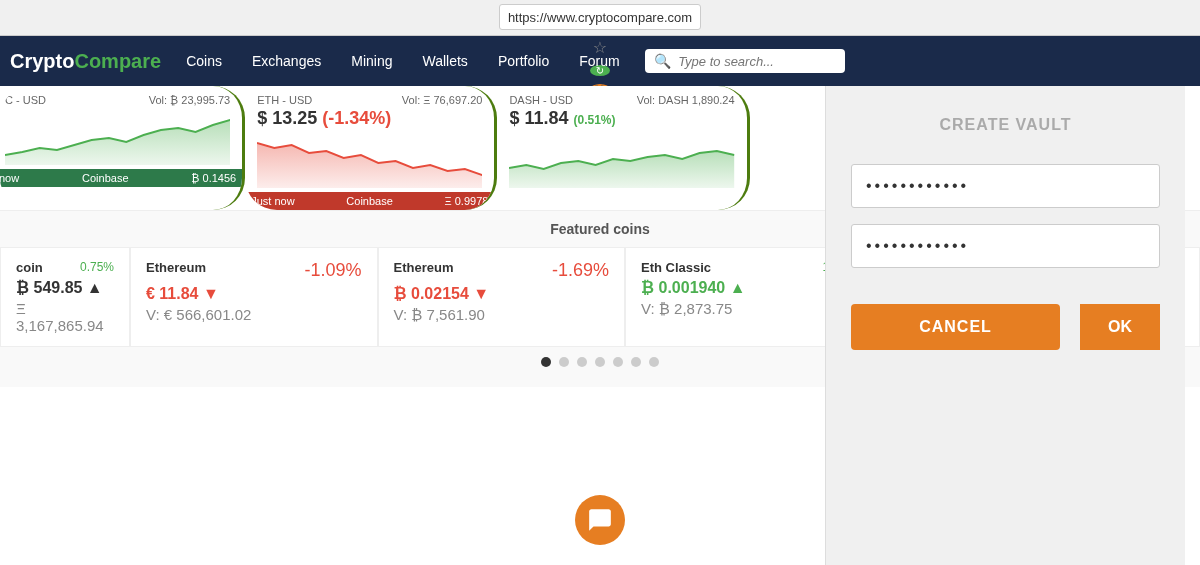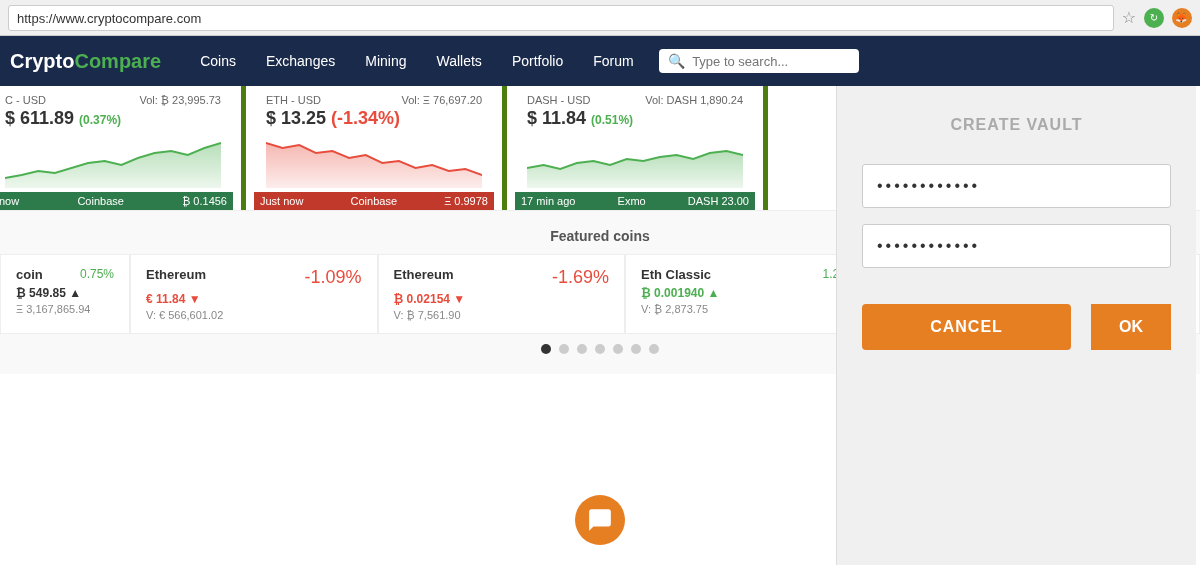--- a/index.html
+++ b/index.html
@@ -1,97 +1,97 @@
 <!DOCTYPE html>
 <html><head>
   <meta charset="utf-8">
   <style>
     * { margin: 0; padding: 0; box-sizing: border-box; }
     body { font-family: Arial, sans-serif; width: 1200px; height: 565px; overflow: hidden; background: #f5f5f5; }
 
     
     .browser-bar {
       display: flex; align-items: center; background: #f0f0f0; padding: 4px 8px;
-      height: 36px; border-bottom: 1px solid #ccc; gap: 8px;
+      height: 36px; border-bottom: 1px solid #ccc; gap: 8px; flex-direction: column;
     }
     .address-bar {
       flex: 1; background: white; border: 1px solid #ccc; border-radius: 3px;
       padding: 3px 8px; font-size: 13px; color: #333; height: 26px; line-height: 20px;
     }
     .star-icon { color: #888; font-size: 16px; cursor: pointer; }
     .refresh-icon { width: 20px; height: 20px; border-radius: 50%; background: #4CAF50; display: flex; align-items: center; justify-content: center; color: white; font-size: 10px; }
     .ext-icon { width: 20px; height: 20px; border-radius: 50%; background: #e67e22; display: flex; align-items: center; justify-content: center; color: white; font-size: 10px; }
 
     
     .nav-bar {
       display: flex; align-items: center; background: #1a2a4a; height: 50px; padding: 0 10px; gap: 0;
     }
-    .logo { font-size: 20px; font-weight: bold; margin-right: 24px; white-space: nowrap; }
+    .logo { font-size: 20px; font-weight: bold; margin-right: 10px; white-space: nowrap; }
     .logo-crypto { color: white; }
     .logo-compare { color: #4CAF50; }
     .nav-item {
       color: white; padding: 0 15px; height: 50px; display: flex; align-items: center;
       font-size: 14px; cursor: pointer; white-space: nowrap;
     }
     .search-box {
       display: flex; align-items: center; background: white; border-radius: 4px;
       padding: 4px 10px; margin-left: 10px; gap: 6px; flex: 1; max-width: 200px;
     }
     .search-icon-svg { color: #888; font-size: 14px; }
-    .search-input { border: none; outline: none; font-size: 13px; color: #888; width: 100%; }
+    .search-input { border: none; outline: none; font-size: 13px; color: #888; width: 100%; font-style: italic; }
 
     
     .content { position: relative; background: white; }
 
     
     .ticker-row {
       display: flex; background: white; border-bottom: 1px solid #eee;
     }
     .ticker-card {
-      flex: 1; border-right: 5px solid #4d7c0f; padding: 8px 20px; position: relative; overflow: hidden;
-      min-width: 0; max-width: 280px;
+      flex: 1; border-right: 3px solid #4d7c0f; padding: 8px 12px; position: relative; overflow: hidden;
+      min-width: 0; max-width: 280px; border-radius: 32px;
     }
     .ticker-card:first-child { padding-left: 5px; }
     .ticker-header { display: flex; justify-content: space-between; font-size: 11px; color: #666; margin-bottom: 2px; }
     .ticker-price { font-size: 18px; font-weight: bold; color: #333; margin: 2px 0; }
     .change-pos { color: #4CAF50; font-size: 12px; }
     .change-neg { color: #e74c3c; font-size: 18px; }
     .chart-area { height: 55px; margin: 4px 0; }
     .ticker-footer {
       background: #2d7a4a; color: white; font-size: 11px; padding: 3px 6px;
       display: flex; justify-content: space-between; align-items: center;
       margin: 0 -12px -8px -12px;
     }
     .ticker-footer.neg { background: #c0392b; }
 
     
     svg.chart { width: 100%; height: 55px; }
 
     
     .featured-section { padding: 10px 0; background: #f9f9f9; }
     .featured-title {
-      text-align: center; font-size: 14px; color: #555; font-weight: bold; margin-bottom: 10px; margin-top: 7px;
+      text-align: center; font-size: 14px; color: #555; font-weight: bold; margin-bottom: 10px;
     }
     .coins-row { display: flex; gap: 0; }
     .coin-card {
       flex: 1; border: 1px solid #eee; background: white; padding: 12px 15px;
       min-width: 0;
     }
     .coin-name-row { display: flex; justify-content: space-between; font-size: 13px; margin-bottom: 4px; }
     .coin-name { font-weight: bold; color: #333; }
-    .coin-price { font-size: 12px; font-weight: bold; color: #333; margin: 3px 0; }
-    .coin-volume { font-size: 11px; color: #888; }
+    .coin-price { font-size: 16px; font-weight: bold; color: #333; margin: 3px 0; }
+    .coin-volume { font-size: 15px; color: #888; }
 
     
     .pagination { display: flex; justify-content: center; gap: 8px; padding: 10px 0; }
     .dot { width: 10px; height: 10px; border-radius: 50%; background: #ccc; cursor: pointer; }
     .dot.active { background: #333; }
 
     
-    .overlay { position: absolute; top: 0; right: 4px; width: 360px; height: 100%; background: #f0f0f0; border-left: 1px solid #ddd; z-index: 10; }
+    .overlay { position: absolute; top: 0; right: 15px; width: 360px; height: 100%; background: #f0f0f0; border-left: 1px solid #ddd; z-index: 10; }
     .vault-modal { padding: 30px 25px; }
     .vault-title { text-align: center; font-size: 16px; color: #aaa; font-weight: bold; letter-spacing: 1px; margin-bottom: 30px; }
     .vault-input {
       width: 100%; border: 1px solid #ccc; border-radius: 3px; padding: 12px 14px;
       font-size: 16px; background: white; margin-bottom: 16px; outline: none;
       color: #333; letter-spacing: 3px;
     }
     .vault-buttons { display: flex; gap: 20px; margin-top: 20px; }
     .btn-cancel {
       flex: 1; padding: 14px; background: #e67e22; color: white; border: none;
@@ -138,23 +138,20 @@
 </div>
 
 <div class="content" style="height: 479px; position: relative; overflow: hidden;">
 
   <div class="ticker-row">
 
     <div class="ticker-card">
       <div class="ticker-header">
         <span>C - USD</span>
         <span>Vol: ₿ 23,995.73</span>
-      </div>
-      <div class="ticker-price">
-        <span>$ 611.89</span> <span class="change-pos">(0.37%)</span>
       </div>
       <div class="chart-area">
         <svg class="chart" viewBox="0 0 260 55" preserveAspectRatio="none">
           <defs>
             <linearGradient id="g1" x1="0" y1="0" x2="0" y2="1">
               <stop offset="0%" stop-color="#4CAF50" stop-opacity="0.4"></stop>
               <stop offset="100%" stop-color="#4CAF50" stop-opacity="0.1"></stop>
             </linearGradient>
           </defs>
           <path d="M0,45 L20,42 L40,38 L60,40 L80,35 L100,30 L120,28 L140,32 L160,25 L180,20 L200,18 L220,22 L240,15 L260,10" fill="none" stroke="#4CAF50" stroke-width="2"></path>
@@ -208,25 +205,20 @@
           <defs>
             <linearGradient id="g3" x1="0" y1="0" x2="0" y2="1">
               <stop offset="0%" stop-color="#4CAF50" stop-opacity="0.4"></stop>
               <stop offset="100%" stop-color="#4CAF50" stop-opacity="0.1"></stop>
             </linearGradient>
           </defs>
           <path d="M0,35 L20,32 L40,36 L60,30 L80,28 L100,32 L120,26 L140,28 L160,24 L180,22 L200,26 L220,20 L240,18 L260,22" fill="none" stroke="#4CAF50" stroke-width="2"></path>
           <path d="M0,35 L20,32 L40,36 L60,30 L80,28 L100,32 L120,26 L140,28 L160,24 L180,22 L200,26 L220,20 L240,18 L260,22 L260,55 L0,55 Z" fill="url(#g3)"></path>
         </svg>
       </div>
-      <div class="ticker-footer">
-        <span>17 min ago</span>
-        <span>Exmo</span>
-        <span>DASH 23.00</span>
-      </div>
     </div>
 
     <div style="flex:2;"></div>
   </div>
 
   <div class="featured-section">
     <div class="featured-title">Featured coins</div>
     <div class="coins-row">
 
       <div class="coin-card" style="max-width:130px;">

